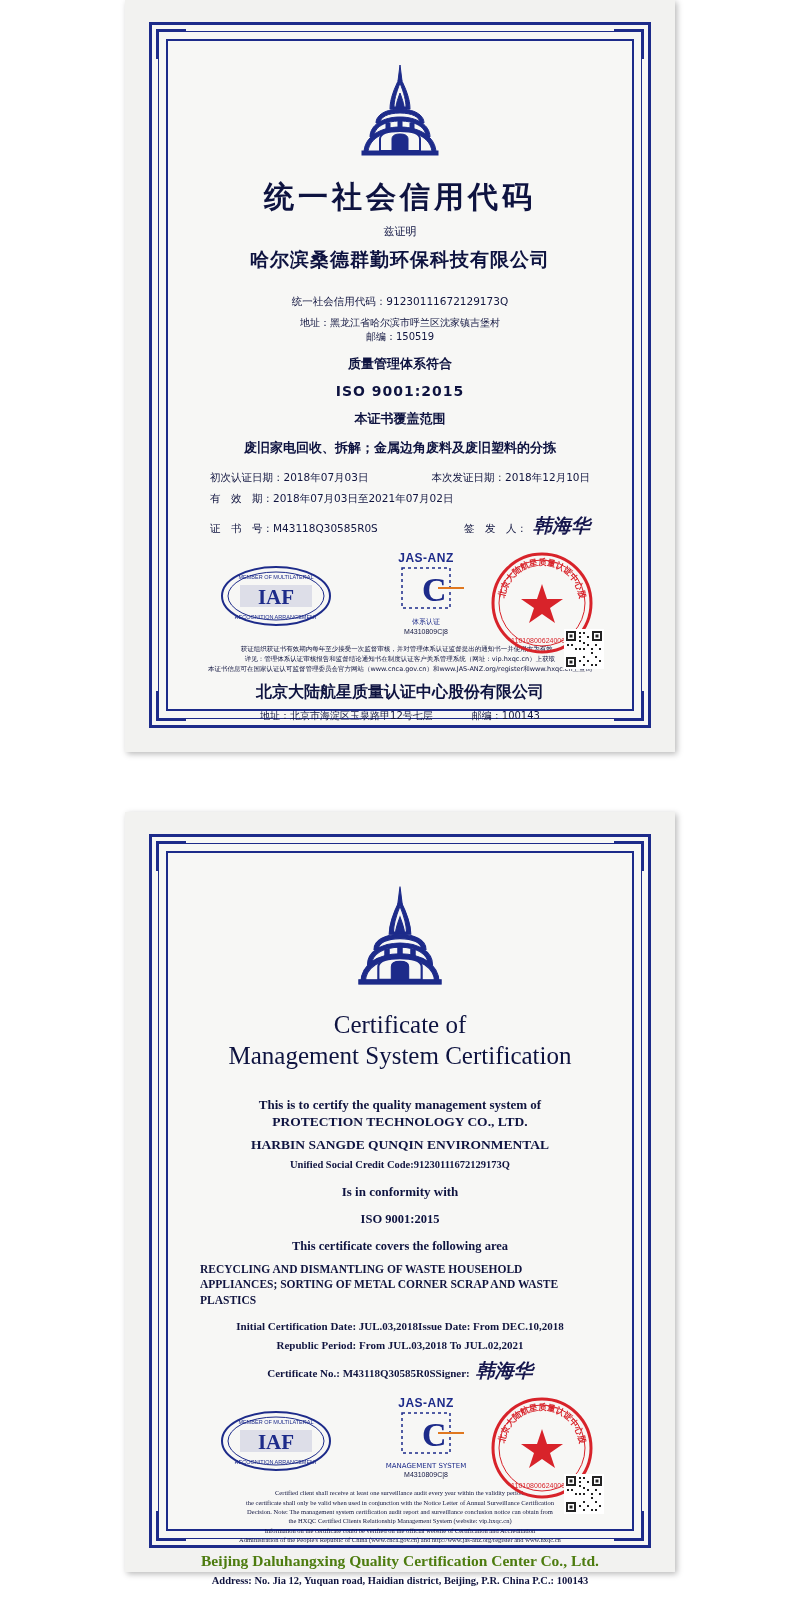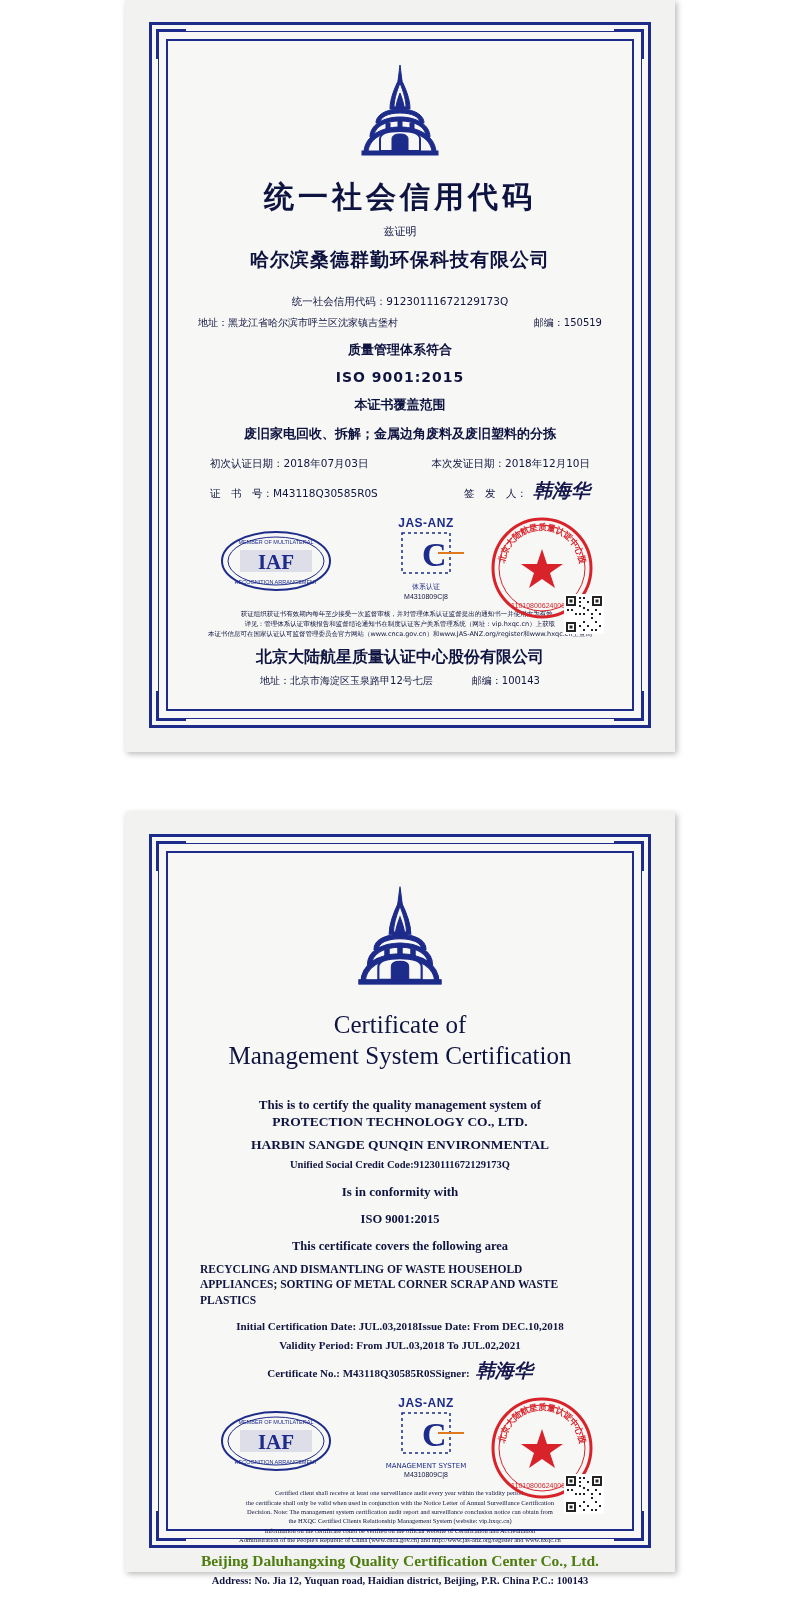--- a/index.html
+++ b/index.html
@@ -110,20 +110,21 @@
     margin-top: 22px;
   }
   .cn-addr {
     display: flex;
     justify-content: space-between;
     font-family: "DejaVu Sans", sans-serif;
     font-size: 10px;
     color: #10143f;
     margin-top: 7px;
     padding: 0 6px;
+    flex-direction: column;
   }
   .cn-bold {
     font-family: "DejaVu Sans", sans-serif;
     font-size: 13px;
     font-weight: bold;
     color: #0e1340;
     margin-top: 11px;
   }
   .cn-std {
     font-family: "DejaVu Sans", sans-serif;
@@ -408,20 +409,24 @@
 
         <div class="cn-bold">质量管理体系符合</div>
         <div class="cn-std">ISO 9001:2015</div>
         <div class="cn-bold">本证书覆盖范围</div>
         <div class="cn-scope">废旧家电回收、拆解；金属边角废料及废旧塑料的分拣</div>
 
         <div class="fields">
           <div class="frow">
             <span class="left"><span>初次认证日期：</span><span>2018年07月03日</span></span>
             <span class="right"><span>本次发证日期：</span><span>2018年12月10日</span></span>
+          </div>
+          <div class="frow">
+            <span class="left"><span>有　效　期：</span><span>2018年07月03日至2021年07月02日</span></span>
+            <span class="right"></span>
           </div>
           <div class="frow">
             <span class="left"><span>证　书　号：</span><span>M43118Q30585R0S</span></span>
             <span class="right"><span>签　发　人：</span><span class="signer">韩海华</span></span>
           </div>
         </div>
 
         <div class="marks">
 
           <svg class="iaf" viewBox="0 0 112 62">
@@ -561,21 +566,21 @@
         <div class="en-std">ISO 9001:2015</div>
         <div class="en-covers">This certificate covers the following area</div>
         <div class="en-scope">RECYCLING AND DISMANTLING OF WASTE HOUSEHOLD APPLIANCES; SORTING OF METAL CORNER SCRAP AND WASTE PLASTICS</div>
 
         <div class="en-fields">
           <div class="en-frow">
             <span><span>Initial Certification Date:</span>&nbsp;<span>JUL.03,2018</span></span>
             <span><span>Issue Date:</span>&nbsp;<span>From DEC.10,2018</span></span>
           </div>
           <div class="en-frow">
-            <span><span>Validity Period:</span>&nbsp;<span>From JUL.03,2018 To JUL.02,2021</span></span>
+            <span><span>Republic Period:</span>&nbsp;<span>From JUL.03,2018 To JUL.02,2021</span></span>
             <span></span>
           </div>
           <div class="en-frow">
             <span><span>Certificate No.:</span>&nbsp;<span>M43118Q30585R0S</span></span>
             <span><span>Signer:</span><span class="signer">韩海华</span></span>
           </div>
         </div>
 
         <div class="marks">
           <svg class="iaf" viewBox="0 0 112 62">

